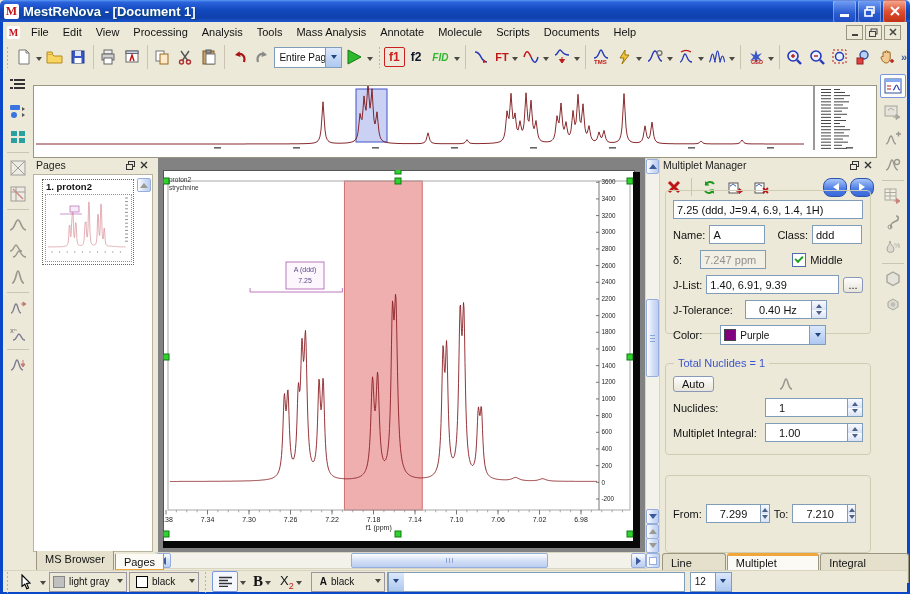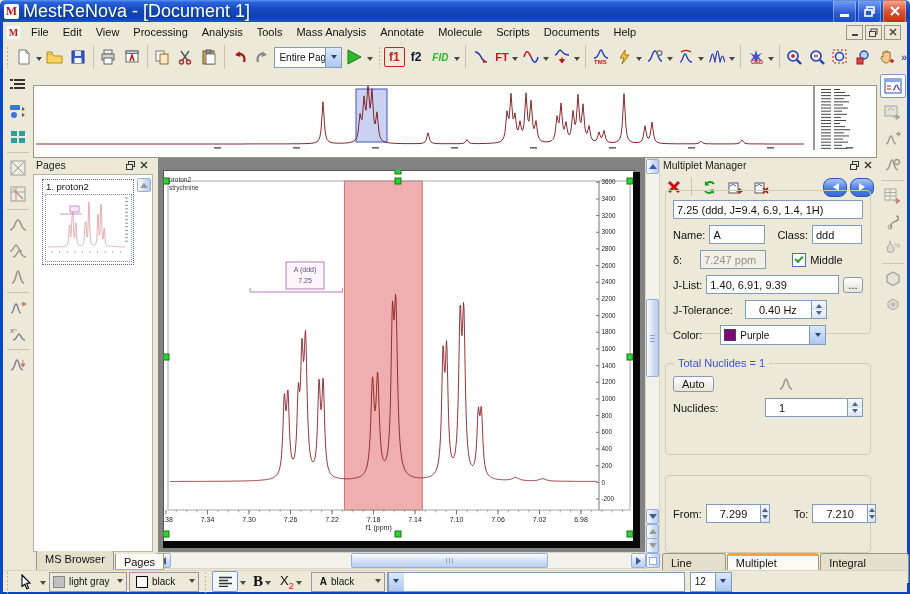--- a/index.html
+++ b/index.html
@@ -3,21 +3,21 @@
 <meta charset="utf-8">
 <style>
   html,body{margin:0;padding:0;background:#555;}
   #win{position:relative;width:910px;height:594px;background:#ece9d8;overflow:hidden;
        font-family:"Liberation Sans",sans-serif;font-size:11px;color:#111;}
   .abs{position:absolute;}
   
   #titlebar{position:absolute;left:0;top:0;width:910px;height:22px;
     background:linear-gradient(180deg,#5a96f2 0%,#2b64dd 10%,#1348bd 45%,#0f41ad 80%,#1d55cd 100%);
     display:flex;align-items:center;border-radius:5px 5px 0 0;}
-  #titlebar .ttext{color:#fff;font-weight:normal;font-size:18px;text-shadow:1px 1px 1px #0438;}
+  #titlebar .ttext{color:#fff;font-weight:bold;font-size:13px;text-shadow:1px 1px 1px #0438;}
   .applogo{width:15px;height:15px;background:#fff;border-radius:2px;margin:0 4px 0 4px;
     display:flex;align-items:center;justify-content:center;color:#c41414;font-weight:bold;
     font-family:"Liberation Serif",serif;font-size:12px;}
   .tbtns{margin-left:auto;display:flex;gap:2px;padding-right:4px;}
   .tbtn{width:21px;height:21px;border-radius:3px;border:1px solid #ffffff55;display:flex;
     align-items:center;justify-content:center;}
   .tbtn.blue{background:linear-gradient(#6f9ef5,#2a5ad0 60%,#1f4ec4);}
   .tbtn.red{background:linear-gradient(#f4a58c,#dd4f30 50%,#c23113);}
   .sideL{position:absolute;left:0;top:22px;width:3px;bottom:0;background:#0a47c8;}
   .sideR{position:absolute;right:0;top:22px;width:3px;bottom:0;background:#0a47c8;}
@@ -570,21 +570,21 @@
           </span>
         <span class="phb">
             <svg width="8" height="8">
               <path d="M1 1 L7 7 M7 1 L1 7" stroke="#333" stroke-width="1.4"></path>
             </svg>
           </span>
       </span>
     </div>
     <div id="pagescontent">
       <div id="thumbcard">
-        <div style="padding:1px 3px;font-size:9.5px;font-weight:normal">1. proton2</div>
+        <div style="padding:1px 3px;font-size:9.5px;font-weight:bold">1. proton2</div>
         <div style="position:absolute;left:2px;top:14px;width:85px;height:66px;border:1px dotted #8090c8">
           <svg id="thumbsvg" width="83" height="64">
               <path d="M2 52 L2.0 51.9 L2.4 51.9 L2.8 51.9 L3.2 51.9 L3.6 51.9 L4.0 51.9 L4.4 51.9 L4.8 51.9 L5.2 51.9 L5.6 51.9 L6.0 51.9 L6.4 51.9 L6.8 51.9 L7.2 51.9 L7.6 51.9 L8.0 51.9 L8.4 51.9 L8.8 51.9 L9.2 51.9 L9.6 51.9 L10.0 51.8 L10.4 51.8 L10.8 51.8 L11.2 51.8 L11.6 51.8 L12.0 51.8 L12.4 51.8 L12.8 51.8 L13.2 51.8 L13.6 51.8 L14.0 51.7 L14.4 51.7 L14.8 51.7 L15.2 51.7 L15.6 51.7 L16.0 51.6 L16.4 51.6 L16.8 51.6 L17.2 51.5 L17.6 51.5 L18.0 51.5 L18.4 51.4 L18.8 51.3 L19.2 51.2 L19.6 51.1 L20.0 51.0 L20.4 50.8 L20.8 50.5 L21.2 50.1 L21.6 49.4 L22.0 48.2 L22.4 45.8 L22.8 40.0 L23.2 31.1 L23.6 30.0 L24.0 31.8 L24.4 39.6 L24.8 41.7 L25.2 38.4 L25.6 28.5 L26.0 22.5 L26.4 15.4 L26.8 15.7 L27.2 21.4 L27.6 34.8 L28.0 41.1 L28.4 42.7 L28.8 40.5 L29.2 32.5 L29.6 27.6 L30.0 27.9 L30.4 32.6 L30.8 42.3 L31.2 46.5 L31.6 48.4 L32.0 49.3 L32.4 49.8 L32.8 50.2 L33.2 50.4 L33.6 50.5 L34.0 50.5 L34.4 50.6 L34.8 50.5 L35.2 50.5 L35.6 50.4 L36.0 50.2 L36.4 49.9 L36.8 49.5 L37.2 48.8 L37.6 47.6 L38.0 45.3 L38.4 40.6 L38.8 31.7 L39.2 27.5 L39.6 28.1 L40.0 26.8 L40.4 35.1 L40.8 40.8 L41.2 42.1 L41.6 40.2 L42.0 33.3 L42.4 16.6 L42.8 6.9 L43.2 9.2 L43.6 24.1 L44.0 36.9 L44.4 43.1 L44.8 46.1 L45.2 47.7 L45.6 48.7 L46.0 49.3 L46.4 49.6 L46.8 49.9 L47.2 50.0 L47.6 50.1 L48.0 50.1 L48.4 50.0 L48.8 49.8 L49.2 49.6 L49.6 49.1 L50.0 48.2 L50.4 46.7 L50.8 43.5 L51.2 35.8 L51.6 21.6 L52.0 19.1 L52.4 20.3 L52.8 33.7 L53.2 40.0 L53.6 40.5 L54.0 36.3 L54.4 23.9 L54.8 9.3 L55.2 8.9 L55.6 17.7 L56.0 34.1 L56.4 41.4 L56.8 44.0 L57.2 43.9 L57.6 40.2 L58.0 33.6 L58.4 33.0 L58.8 38.2 L59.2 45.1 L59.6 48.0 L60.0 49.3 L60.4 50.0 L60.8 50.4 L61.2 50.7 L61.6 50.9 L62.0 51.0 L62.4 51.1 L62.8 51.1 L63.2 51.1 L63.6 51.1 L64.0 51.0 L64.4 50.9 L64.8 50.9 L65.2 51.0 L65.6 51.2 L66.0 51.3 L66.4 51.4 L66.8 51.5 L67.2 51.5 L67.6 51.5 L68.0 51.5 L68.4 51.4 L68.8 51.4 L69.2 51.3 L69.6 51.3 L70.0 51.4 L70.4 51.5 L70.8 51.6 L71.2 51.6 L71.6 51.7 L72.0 51.7 L72.4 51.8 L72.8 51.8 L73.2 51.8 L73.6 51.8 L74.0 51.8 L74.4 51.8 L74.8 51.9 L75.2 51.9 L75.6 51.9 L76.0 51.9 L76.4 51.9 L76.8 51.9 L77.2 51.9 L77.6 51.9 L78.0 51.9 L78.4 51.9 L78.8 51.9 L79.2 51.9 L79.6 51.9" fill="none" stroke="#dc9aa2" stroke-width="0.8"></path>
               <rect x="24" y="11" width="9" height="6" fill="#f6eaf6" stroke="#b46ab4" stroke-width="0.7"></rect>
               <line x1="14" y1="19" x2="36" y2="19" stroke="#b46ab4" stroke-width="0.7"></line>
               <line x1="79" y1="3" x2="82" y2="3" stroke="#666" stroke-width="0.7"></line>
               <line x1="79" y1="6.6" x2="82" y2="6.6" stroke="#666" stroke-width="0.7"></line>
               <line x1="79" y1="10.2" x2="82" y2="10.2" stroke="#666" stroke-width="0.7"></line>
               <line x1="79" y1="13.8" x2="82" y2="13.8" stroke="#666" stroke-width="0.7"></line>
               <line x1="79" y1="17.4" x2="82" y2="17.4" stroke="#666" stroke-width="0.7"></line>
@@ -904,37 +904,51 @@
           <span class="spbtns">
               <div>
                 <span class="tri triU"></span>
               </div>
               <div>
                 <span class="tri triD"></span>
               </div>
             </span>
         </div>
       </div>
+      <div class="frow">
+        <span>Multiplet Integral:</span>
+        <div class="spin" style="width:96px;margin-left:auto">
+          <span class="sv">1.00</span>
+          <span class="spbtns">
+              <div>
+                <span class="tri triU"></span>
+              </div>
+              <div>
+                <span class="tri triD"></span>
+              </div>
+            </span>
+        </div>
+      </div>
     </div>
 
     <div class="gbox" style="top:317px;height:76px">
       <div class="frow" style="margin-top:28px">
         <span>From:</span>
         <div class="spin" style="width:62px">
           <span class="sv">7.299</span>
           <span class="spbtns">
               <div>
                 <span class="tri triU"></span>
               </div>
               <div>
                 <span class="tri triD"></span>
               </div>
             </span>
         </div>
-        <span style="margin-left:20px">To:</span>
+        <span style="margin-left:0">To:</span>
         <div class="spin" style="width:62px">
           <span class="sv">7.210</span>
           <span class="spbtns">
               <div>
                 <span class="tri triU"></span>
               </div>
               <div>
                 <span class="tri triD"></span>
               </div>
             </span>

